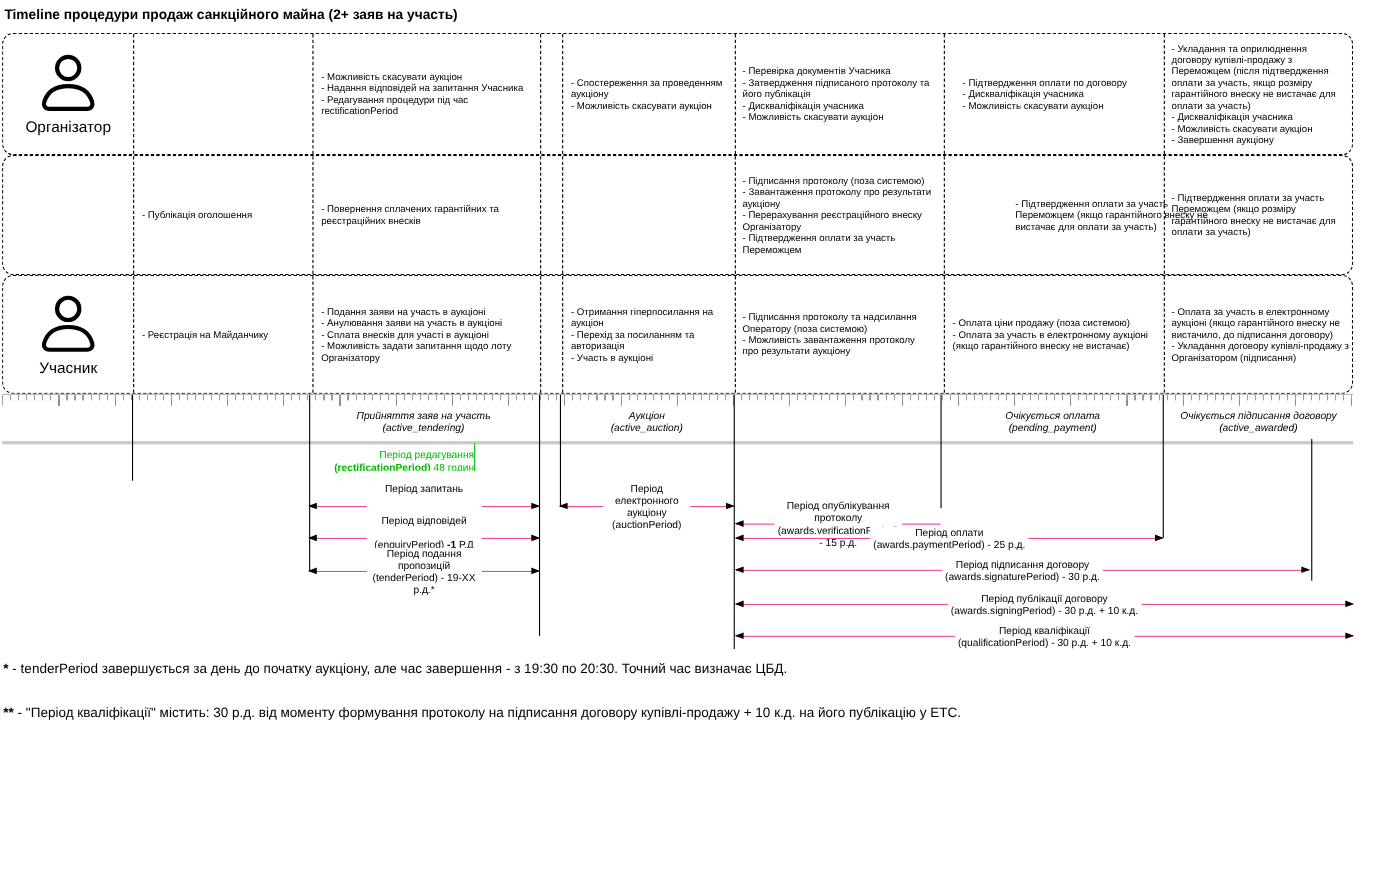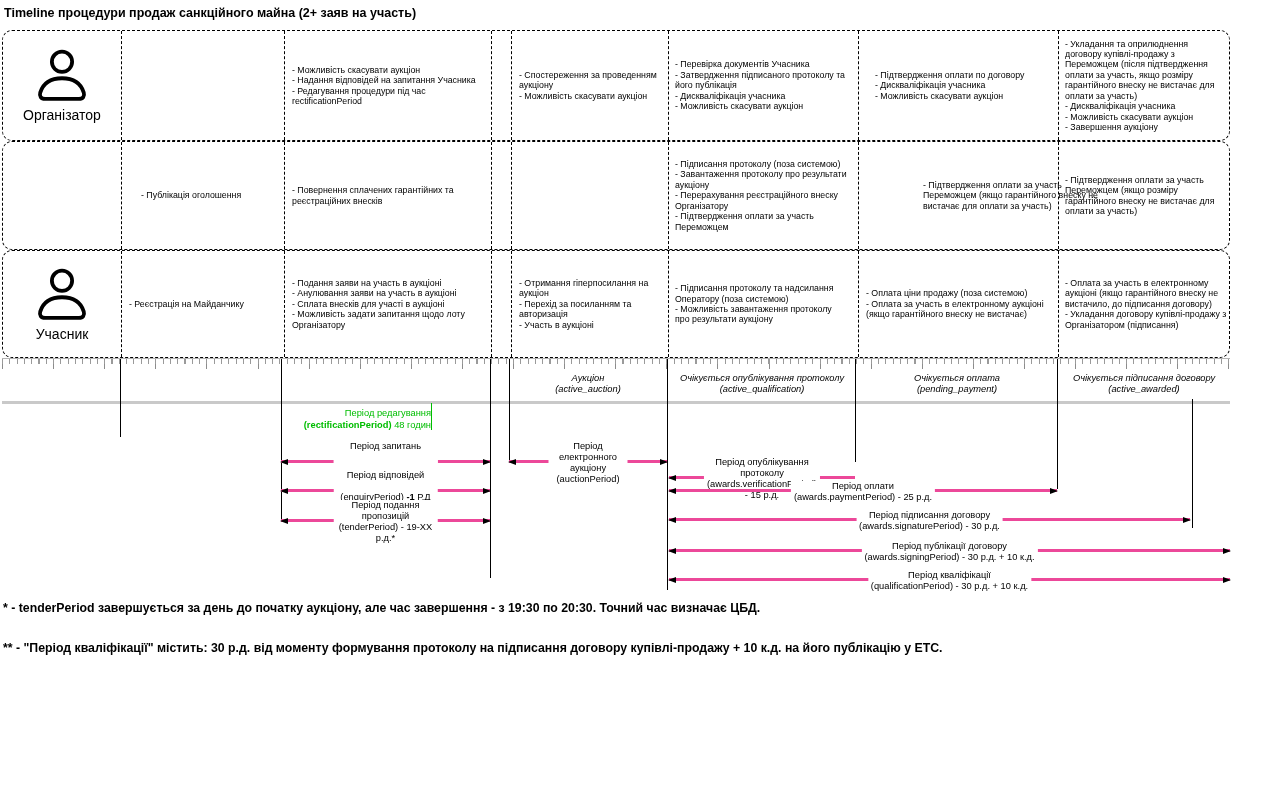--- a/index.html
+++ b/index.html
@@ -23,31 +23,31 @@
        repeating-linear-gradient(90deg,#9a9a9a 0 1px,transparent 1px 7.3px),
        repeating-linear-gradient(90deg,#8c8c8c 0 1px,transparent 1px 51.1px);
      background-size:100% 5px,100% 10px;background-repeat:no-repeat;}
   .phase{position:absolute;top:373px;text-align:center;font-style:italic;font-size:9.3px;line-height:11px;}
 
   
   .vl{position:absolute;width:0;border-left:1px solid #000;}
   .vl.green{border-left-color:#00bd00;}
 
   
-  .arrow{position:absolute;height:0;border-top:3px solid #ec4899;}
+  .arrow{position:absolute;height:0;border-top:1px solid #ec4899;}
   .ah{position:absolute;width:0;height:0;border-top:3.5px solid transparent;border-bottom:3.5px solid transparent;top:-4px;}
   .ah.l{left:-1px;border-right:8px solid #000;}
   .ah.r{right:-1px;border-left:8px solid #000;}
   .alab{position:absolute;left:50%;top:0;transform:translate(-50%,-50%);background:#fff;
         text-align:center;font-size:9.3px;line-height:11px;white-space:pre-line;padding:0 3px;}
   .greenlab{position:absolute;left:283px;top:408px;width:148px;text-align:right;
         font-size:9.3px;line-height:11.5px;color:#00bd00;font-weight:bold;}
   .greenlab .norm{font-weight:normal;}
 
-  .footnote{position:absolute;left:3px;font-size:12.3px;font-weight:bold;}
+  .footnote{position:absolute;left:3px;font-size:12.3px;}
 </style>
 </head>
 <body>
 
 <div class="canvas">
 
   <div class="title">Timeline процедури продаж санкційного майна (2+ заяв на участь)</div>
 
   <div class="lane" style="top:30px;height:111px;">
     <div class="sep" style="left:118px"></div>
@@ -83,21 +83,21 @@
   </div>
 
   <div class="lane" style="top:141px;height:109px;">
     <div class="sep" style="left:118px"></div>
     <div class="sep" style="left:281px"></div>
     <div class="sep" style="left:488px"></div>
     <div class="sep" style="left:508px"></div>
     <div class="sep" style="left:665px"></div>
     <div class="sep" style="left:855px"></div>
     <div class="sep" style="left:1055px"></div>
-    <div class="cell pre" style="left:138px;width:150px">- Публікація оголошення</div>
+    <div class="cell pre" style="left:126px;width:150px">- Публікація оголошення</div>
     <div class="cell pre" style="left:289px;width:194px">- Повернення сплачених гарантійних та реєстраційних внесків</div>
     <div class="cell pre" style="left:672px;width:176px">- Підписання протоколу (поза системою)
 - Завантаження протоколу про результати аукціону
 - Перерахування реєстраційного внеску Організатору
 - Підтвердження оплати за участь Переможцем</div>
     <div class="cell pre" style="left:920px;width:180px">- Підтвердження оплати за участь Переможцем (якщо гарантійного внеску не вистачає для оплати за участь)</div>
     <div class="cell pre" style="left:1062px;width:158px">- Підтвердження оплати за участь Переможцем (якщо розміру гарантійного внеску не вистачає для оплати за участь)</div>
   </div>
 
   <div class="lane" style="top:250px;height:108px;">
@@ -127,24 +127,24 @@
 - Можливість завантаження протоколу про результати аукціону</div>
     <div class="cell pre" style="left:863px;width:188px">- Оплата ціни продажу (поза системою)
 - Оплата за участь в електронному аукціоні (якщо гарантійного внеску не вистачає)</div>
     <div class="cell pre" style="left:1062px;width:164px">- Оплата за участь в електронному аукціоні (якщо гарантійного внеску не вистачило, до підписання договору)
 - Укладання договору купівлі-продажу з Організатором (підписання)</div>
   </div>
 
   <div class="ruler">
     <div class="ticks"></div>
   </div>
+  <div class="phase pre" style="left:275px;width:220px">Прийняття заяв на участь
+(active_tendering)</div>
   <div class="phase pre" style="left:513px;width:150px">Аукціон
 (active_auction)</div>
-  <div class="phase pre" style="left:652px;width:220px">Очікується опублікування протоколу
-(active_qualification)</div>
   <div class="phase pre" style="left:862px;width:190px">Очікується оплата
 (pending_payment)</div>
   <div class="phase pre" style="left:1044px;width:200px">Очікується підписання договору
 (active_awarded)</div>
 
   <div class="vl" style="left:120px;top:359px;height:78px"></div>
   <div class="vl" style="left:281px;top:359px;height:161px"></div>
   <div class="vl" style="left:490px;top:359px;height:219px"></div>
   <div class="vl" style="left:509px;top:359px;height:102px"></div>
   <div class="vl" style="left:667px;top:359px;height:231px"></div>

